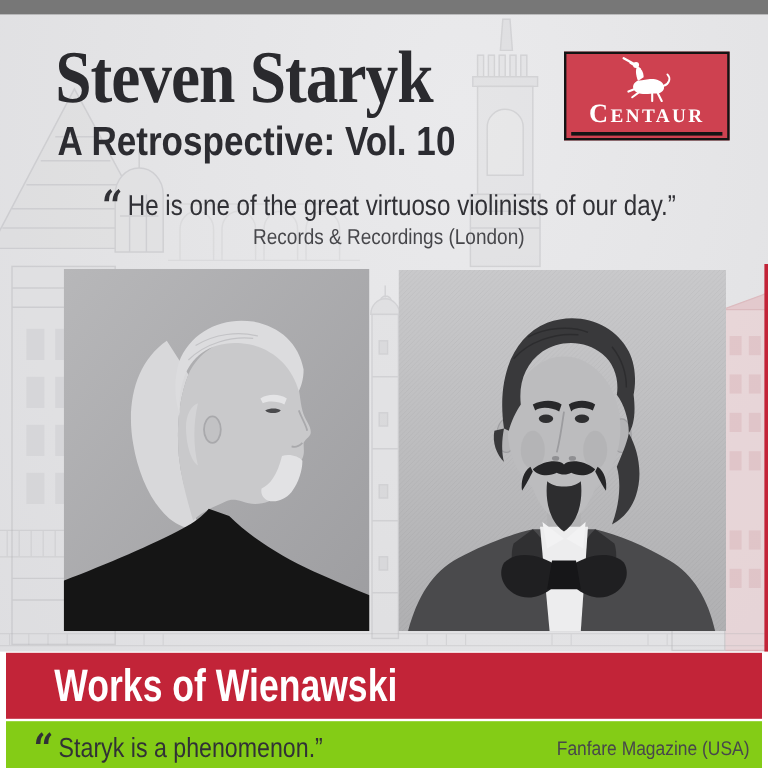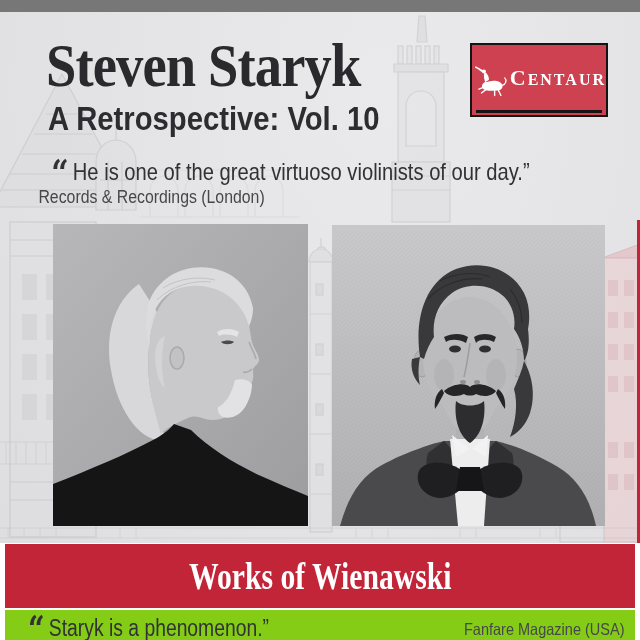--- a/index.html
+++ b/index.html
@@ -23,48 +23,48 @@
   }
   .album-title{
     position:absolute;left:48px;top:89px;z-index:3;
     font-weight:700;font-size:34px;line-height:1;color:#2c2c31;
     transform:scaleX(.86);transform-origin:left top;white-space:nowrap;
   }
 
   .logo{
     position:absolute;left:470px;top:31px;width:134px;height:70px;z-index:3;
     background:var(--logo-red);border:2px solid #141414;
-    display:flex;flex-direction:row;align-items:center;justify-content:flex-start;
+    display:flex;flex-direction:column;align-items:center;justify-content:flex-start;
   }
   .logo::after{content:"";position:absolute;left:4px;right:4px;bottom:2px;height:3px;background:#141414;}
   .logo-centaur{margin-top:2px;height:38px;}
   .logo-wordmark{
     display:block;margin-top:-3px;color:#fff;font-family:"Liberation Serif", serif;
     font-weight:700;font-size:16px;letter-spacing:2px;line-height:1.2;
   }
   .logo-wordmark::first-letter{font-size:22px;}
 
-  .quote-top{position:absolute;left:0;right:0;top:147px;z-index:3;}
+  .quote-top{position:absolute;left:8px;right:0;top:147px;text-align:center;z-index:3;}
   .quote-line{font-size:24px;line-height:1.1;color:#313136;transform:scaleX(.84);white-space:nowrap;}
   .omark{
     font-family:"DejaVu Serif", serif;font-weight:700;font-size:1.5em;
     line-height:0;vertical-align:-0.14em;letter-spacing:-2px;margin-right:7px;
   }
   .attribution{font-size:18px;line-height:1.15;color:#47474b;transform:scaleX(.88);margin-top:2px;}
 
   .photo{position:absolute;z-index:2;overflow:hidden;}
   .photo svg{display:block;width:100%;height:100%;}
   .photo-left{left:53px;top:212px;width:255px;height:302px;}
   .photo-right{left:332px;top:213px;width:273px;height:301px;}
 
   .bottom-wrap{
     position:absolute;left:0;right:0;top:531px;bottom:0;z-index:4;background:var(--white);
     padding:1px 5px 5px;display:flex;flex-direction:column;box-sizing:border-box;
   }
-  .banner{height:64px;background:var(--banner-red);display:flex;align-items:center;justify-content:center;font-family:Liberation Serif, serif;}
+  .banner{height:55px;background:var(--banner-red);display:flex;align-items:center;justify-content:flex-start;}
   .banner-text{
     color:#fff;font-weight:700;font-size:38px;line-height:1;
     transform:scaleX(.78);white-space:nowrap;
   }
   .bottom-quote-panel{
     flex:1;margin-top:2px;background:#84cc16;
     display:flex;flex-direction:row;align-items:center;justify-content:space-between;text-align:center;
   }
   .bottom-quote-panel .quote-line{font-size:23px;}
   .bottom-quote-panel .attribution{font-size:16.5px;margin-top:1px;}

